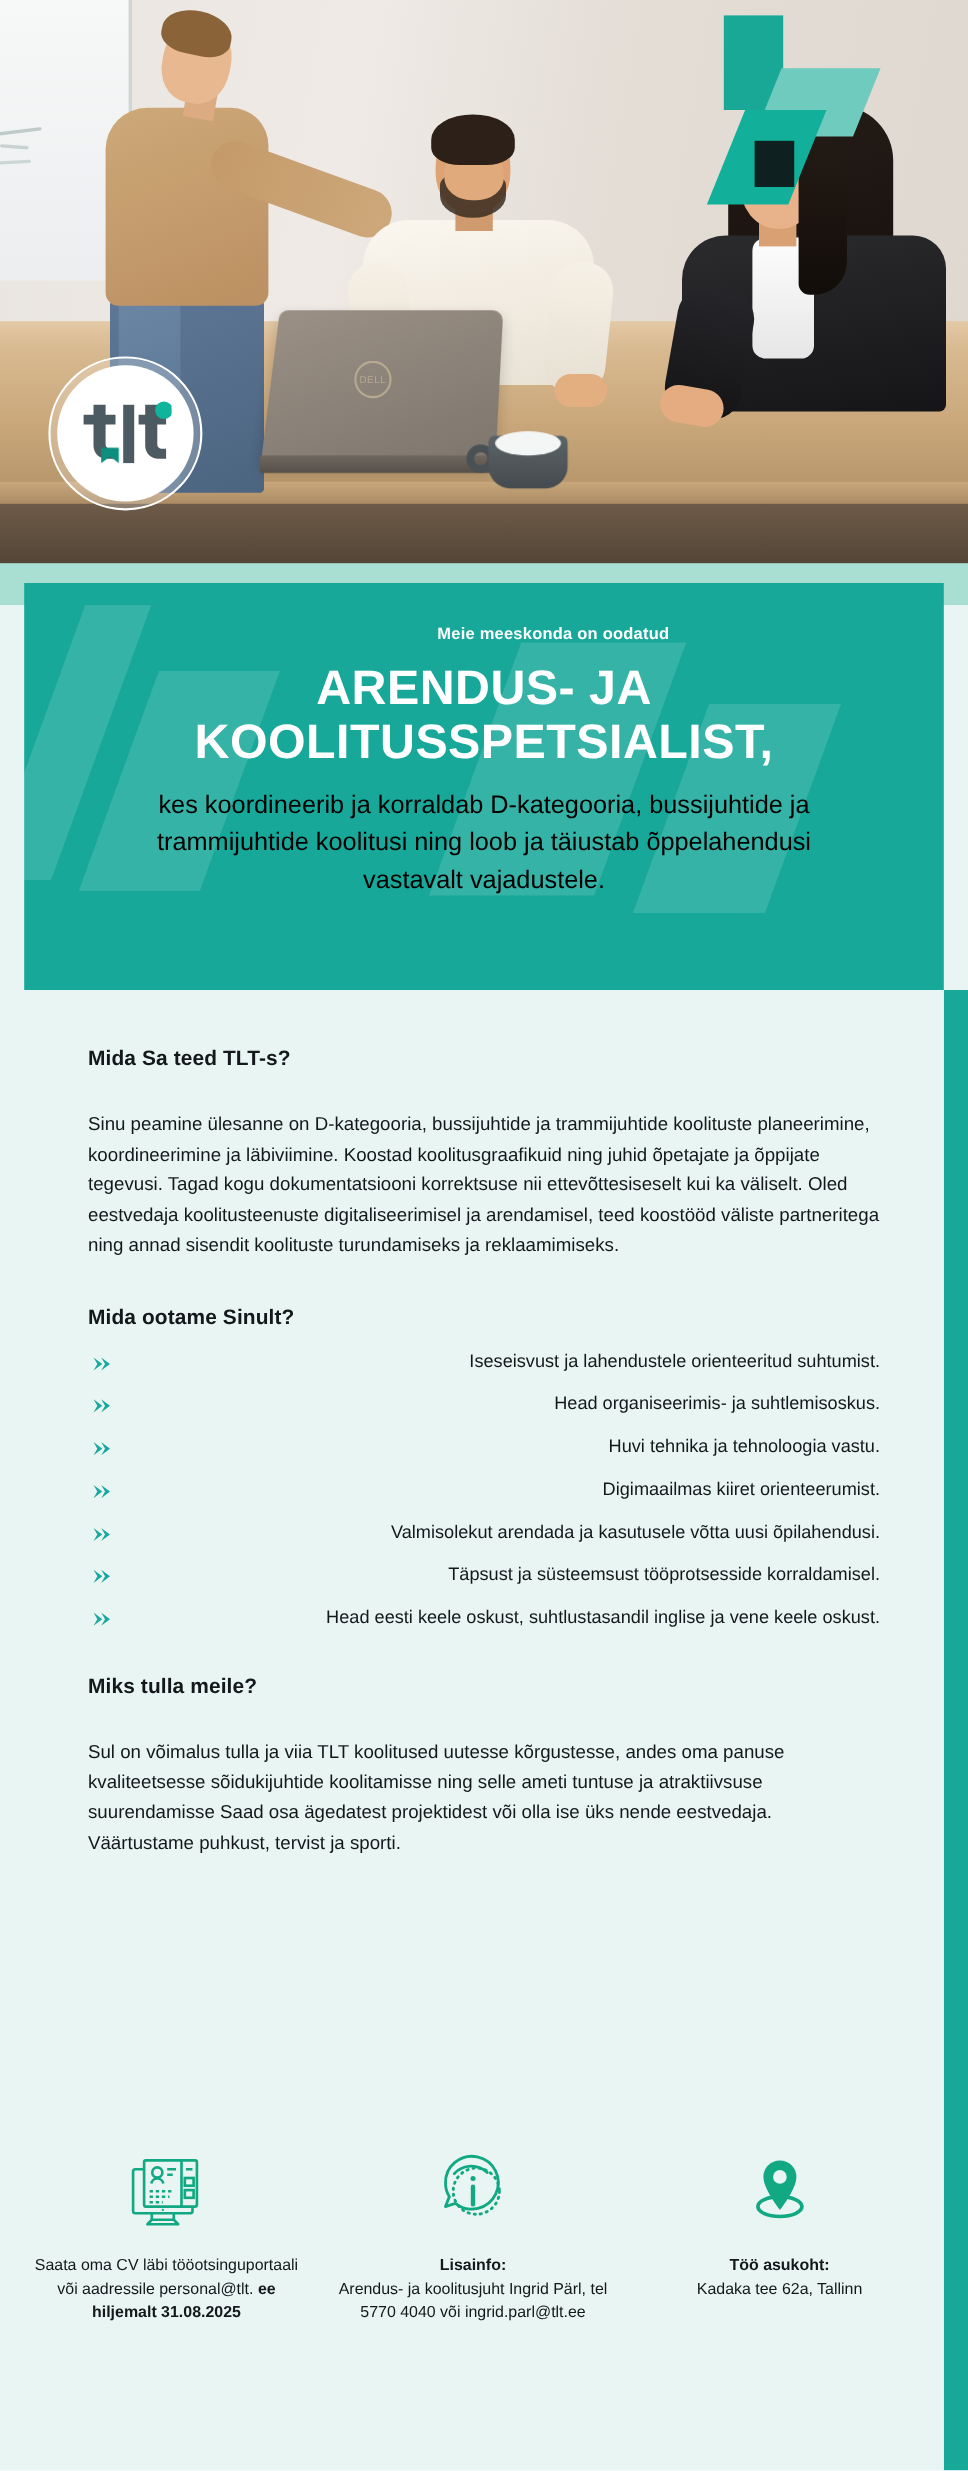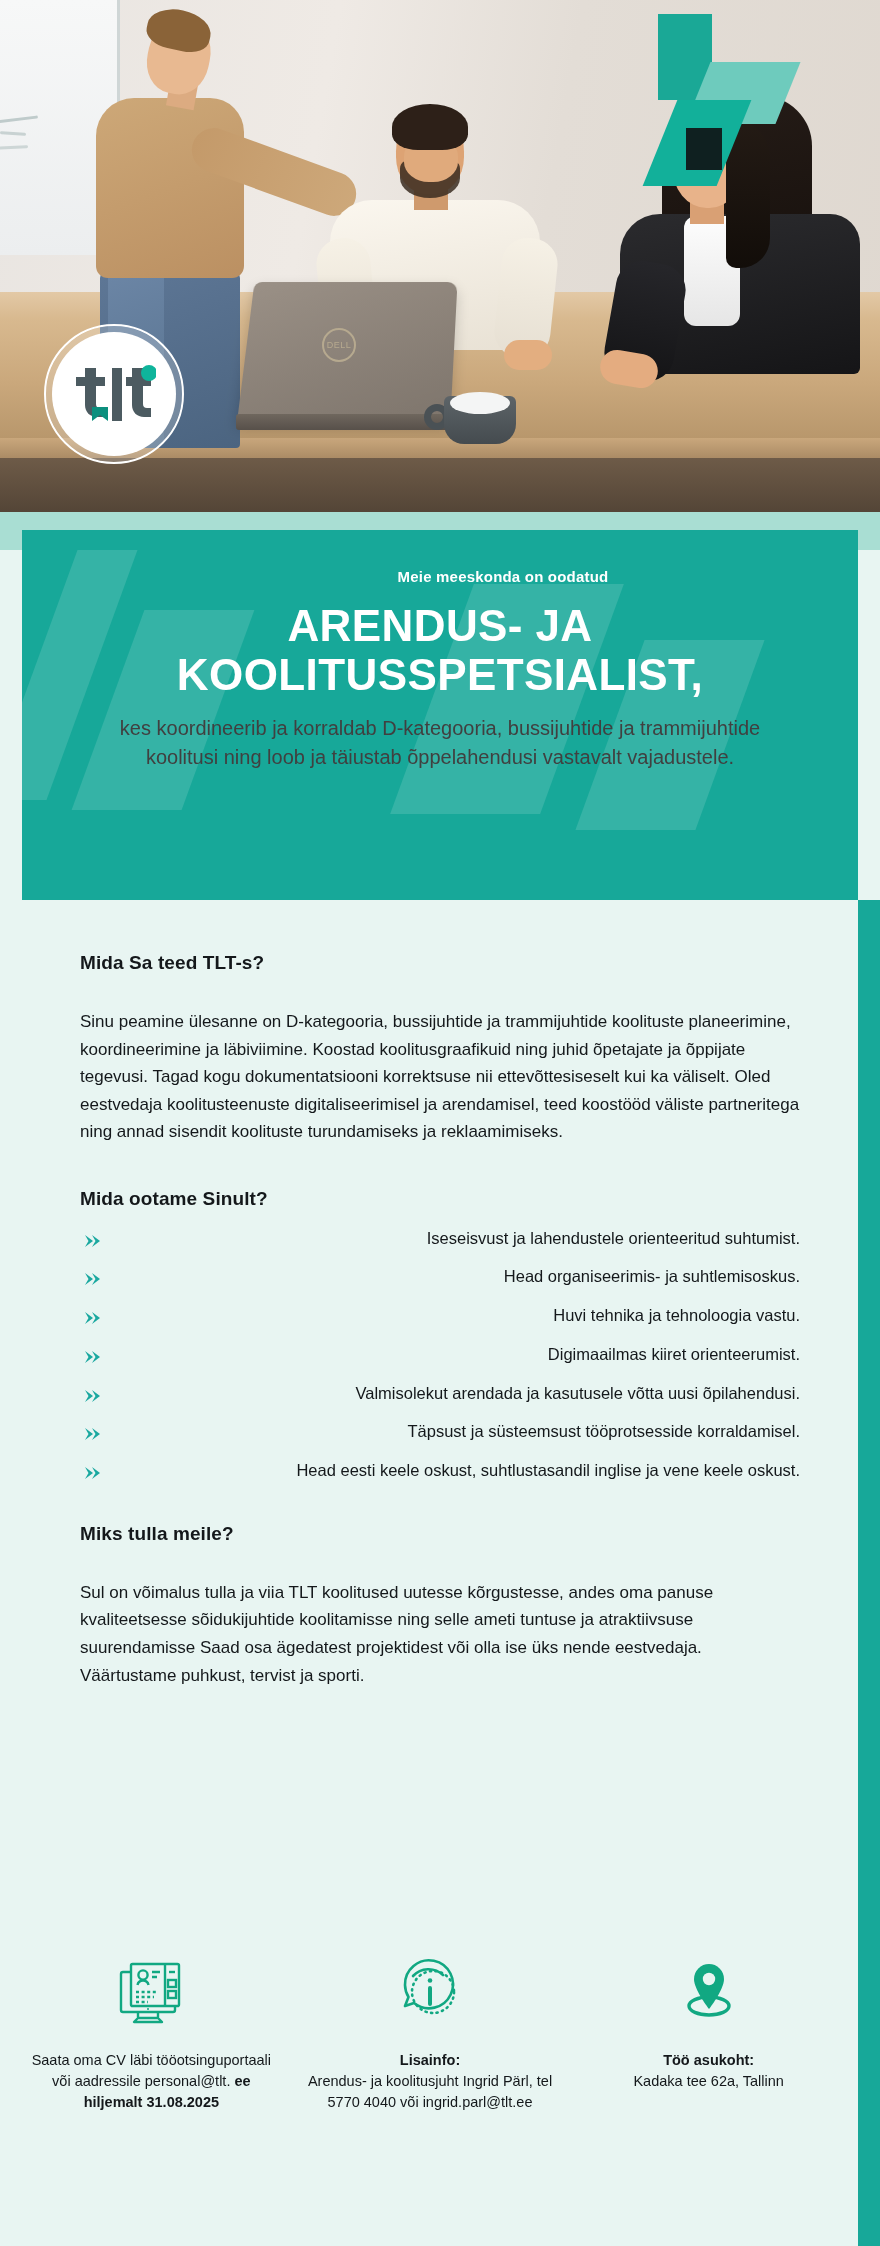--- a/index.html
+++ b/index.html
@@ -227,21 +227,21 @@
     color:#ffffff; font-size: 15px; font-weight: bold;
     letter-spacing: .2px; margin-bottom: 16px;
   }
   .job-title {
     color:#ffffff; font-weight: bold; font-size: 44px; line-height: 1.12;
     letter-spacing: .4px;
     margin-left: -126px;
     margin-bottom: 14px;
   }
   .job-desc {
-    color:#404040; font-size: 20px; line-height: 1.48;
+    color:#000000; font-size: 23px; line-height: 1.48;
     margin-left: -126px; padding: 0 16px; margin-top: 12px;
   }
 
   
   .logo-badge {
     position:absolute; left: 52px; top: 332px; width: 124px; height: 124px;
     border-radius: 50%; background: #ffffff;
     z-index: 9; display:flex; align-items:center; justify-content:center;
     box-shadow: 0 0 0 6px rgba(255,255,255,.22);
   }

